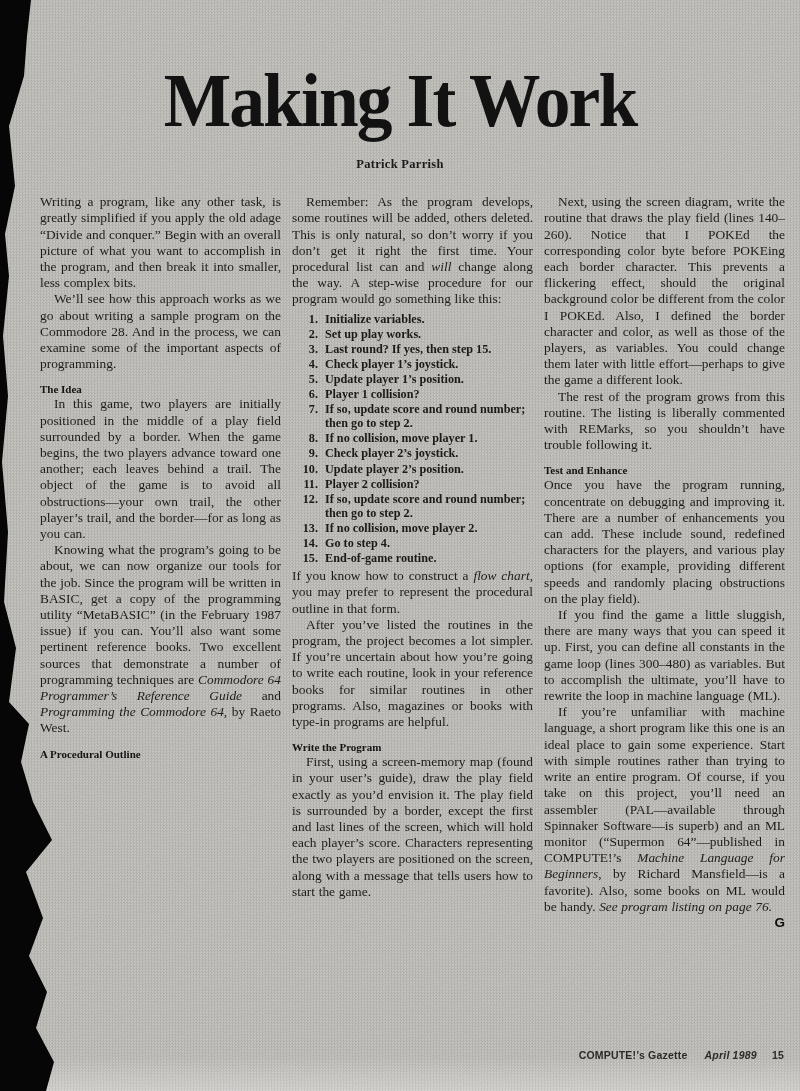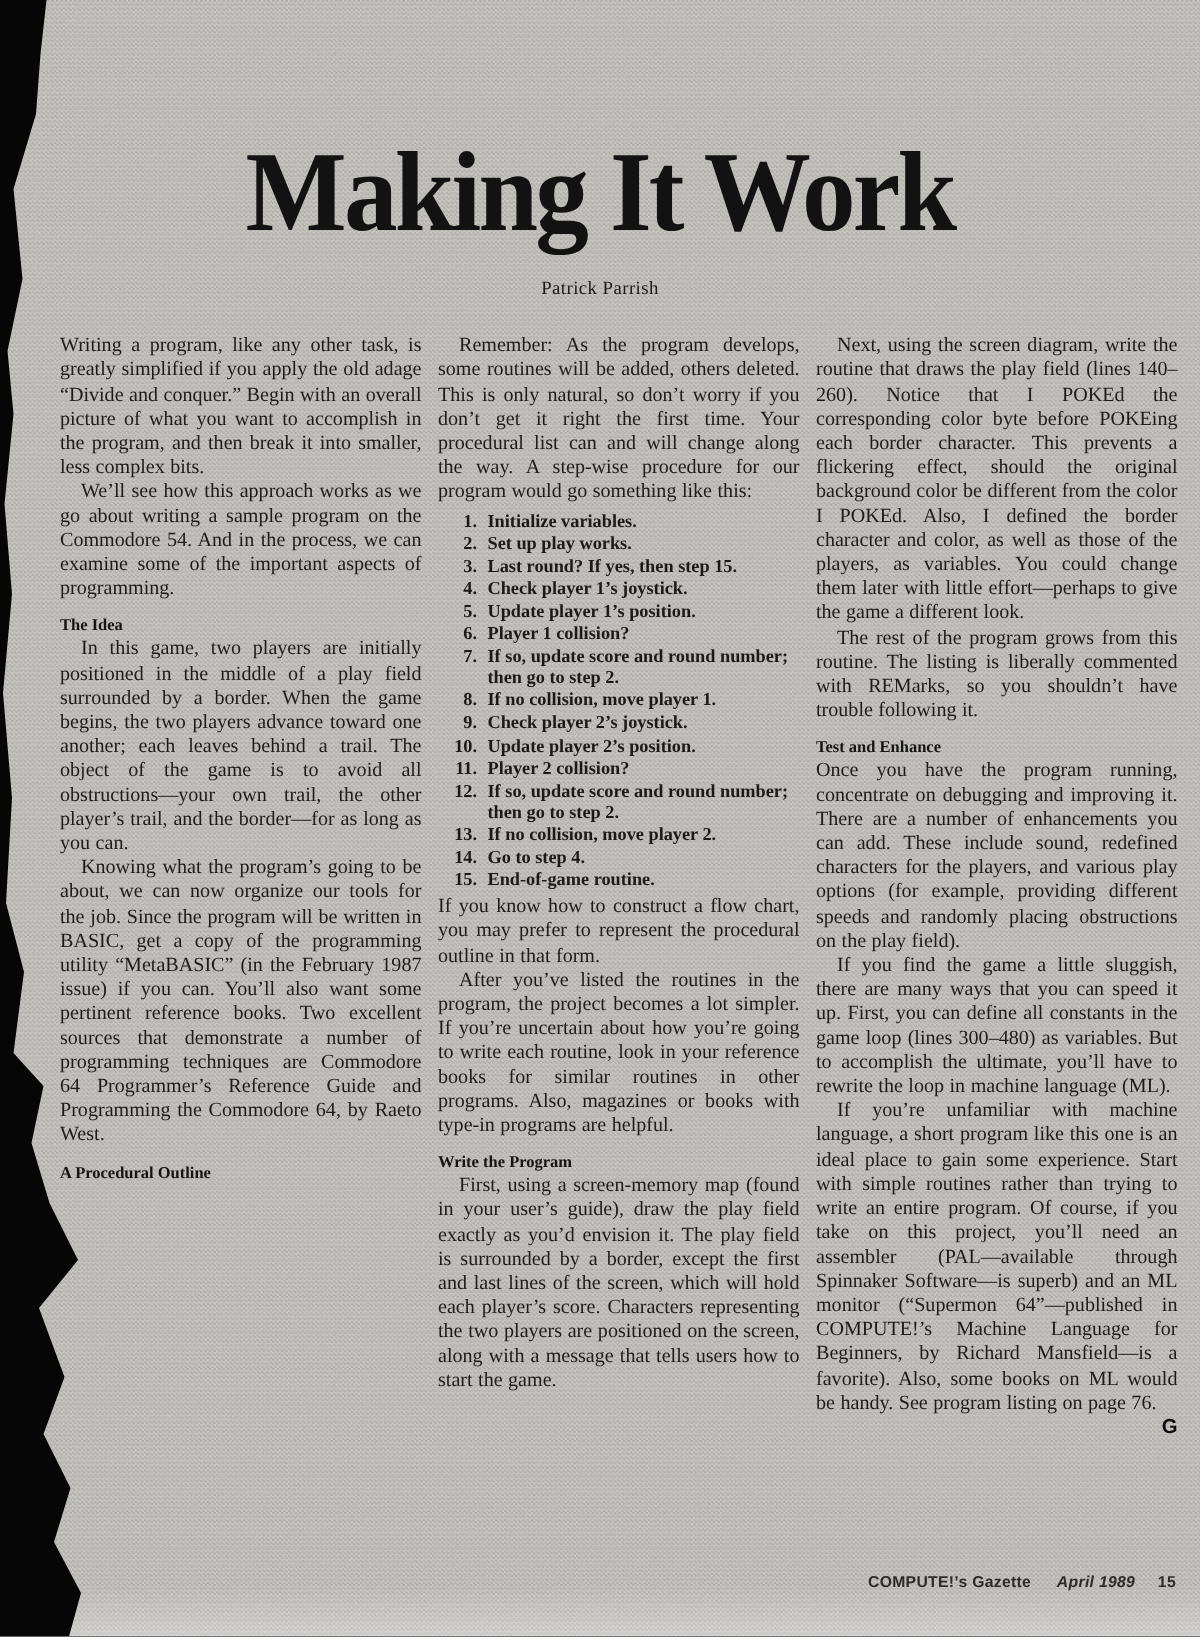--- a/index.html
+++ b/index.html
@@ -33,36 +33,36 @@
     background: linear-gradient(to bottom, rgba(255,255,255,0), rgba(255,255,255,0.28));
     pointer-events: none;
   }
   .grain {
     position: absolute; inset: 0;
     width: 100%; height: 100%;
     opacity: 0.20;
     pointer-events: none;
     mix-blend-mode: multiply;
   }
-  .masthead { position: relative; text-align: center; padding-top: 92px; }
+  .masthead { position: relative; text-align: center; padding-top: 64px; }
   .article-title {
     margin: 0;
     font-family: "Liberation Serif", serif;
     font-weight: 700;
     font-size: 76px;
     line-height: 0.95;
     letter-spacing: -2px;
     color: #121212;
     transform: scaleX(0.94);
     transform-origin: 50% 50%;
   }
   .byline {
     margin-top: 21px;
     font-size: 12.5px;
-    font-weight: 400;
+    font-weight: 700;
     color: #1a1a1a;
     letter-spacing: 0.3px;
   }
   .columns {
     position: relative;
     display: flex;
     gap: 11px;
     margin: 22px 15px 0 40px;
   }
   .col { flex: 1 1 0; min-width: 0; color: #1d1c1a; }
@@ -87,21 +87,21 @@
     font-weight: 700;
     font-size: 12.2px;
     line-height: 14.1px;
     margin: 1px 0;
     color: #1b1a18;
   }
   .step .num {
     position: absolute; left: 4px; width: 22px;
     text-align: right;
   }
-  .italic { }
+  .italic { font-style: italic; }
   .endmark {
     float: right;
     font-family: "Liberation Sans", sans-serif;
     font-weight: 900;
     font-size: 13.5px;
     line-height: 16px;
     color: #0d0d0d;
   }
   .page-footer {
     position: absolute;
@@ -129,21 +129,21 @@
     </svg>
 
     <header class="masthead">
       <h1 class="article-title">Making It Work</h1>
       <div class="byline">Patrick Parrish</div>
     </header>
 
     <div class="columns">
       <div class="col">
           <p class="para"><span>Writing a program, like any other task, is greatly simplified if you apply the old adage “Divide and conquer.” Begin with an overall picture of what you want to accomplish in the program, and then break it into smaller, less complex bits.</span></p>
-          <p class="para indent"><span>We’ll see how this approach works as we go about writing a sample program on the Commodore 54. And in the process, we can examine some of the important aspects of programming.</span></p>
+          <p class="para indent"><span>We’ll see how this approach works as we go about writing a sample program on the Commodore 28. And in the process, we can examine some of the important aspects of programming.</span></p>
           <h3 class="sec-heading">The Idea</h3>
           <p class="para indent"><span>In this game, two players are initially positioned in the middle of a play field surrounded by a border. When the game begins, the two players advance toward one another; each leaves behind a trail. The object of the game is to avoid all obstructions—your own trail, the other player’s trail, and the border—for as long as you can.</span></p>
           <p class="para indent"><span>Knowing what the program’s going to be about, we can now organize our tools for the job. Since the program will be written in BASIC, get a copy of the programming utility “MetaBASIC” (in the February 1987 issue) if you can. You’ll also want some pertinent reference books. Two excellent sources that demonstrate a number of programming techniques are </span><span class="italic">Commodore 64 Programmer’s Reference Guide</span><span> and </span><span class="italic">Programming the Commodore 64</span><span>, by Raeto West.</span></p>
           <h3 class="sec-heading">A Procedural Outline</h3>
         </div>
       <div class="col">
           <p class="para indent"><span>Remember: As the program develops, some routines will be added, others deleted. This is only natural, so don’t worry if you don’t get it right the first time. Your procedural list can and </span><span class="italic">will</span><span> change along the way. A step-wise procedure for our program would go something like this:</span></p>
           <div class="steps">
             <div class="step"><span class="num">1.</span><span class="step-text">Initialize variables.</span></div>
             <div class="step"><span class="num">2.</span><span class="step-text">Set up play works.</span></div>

